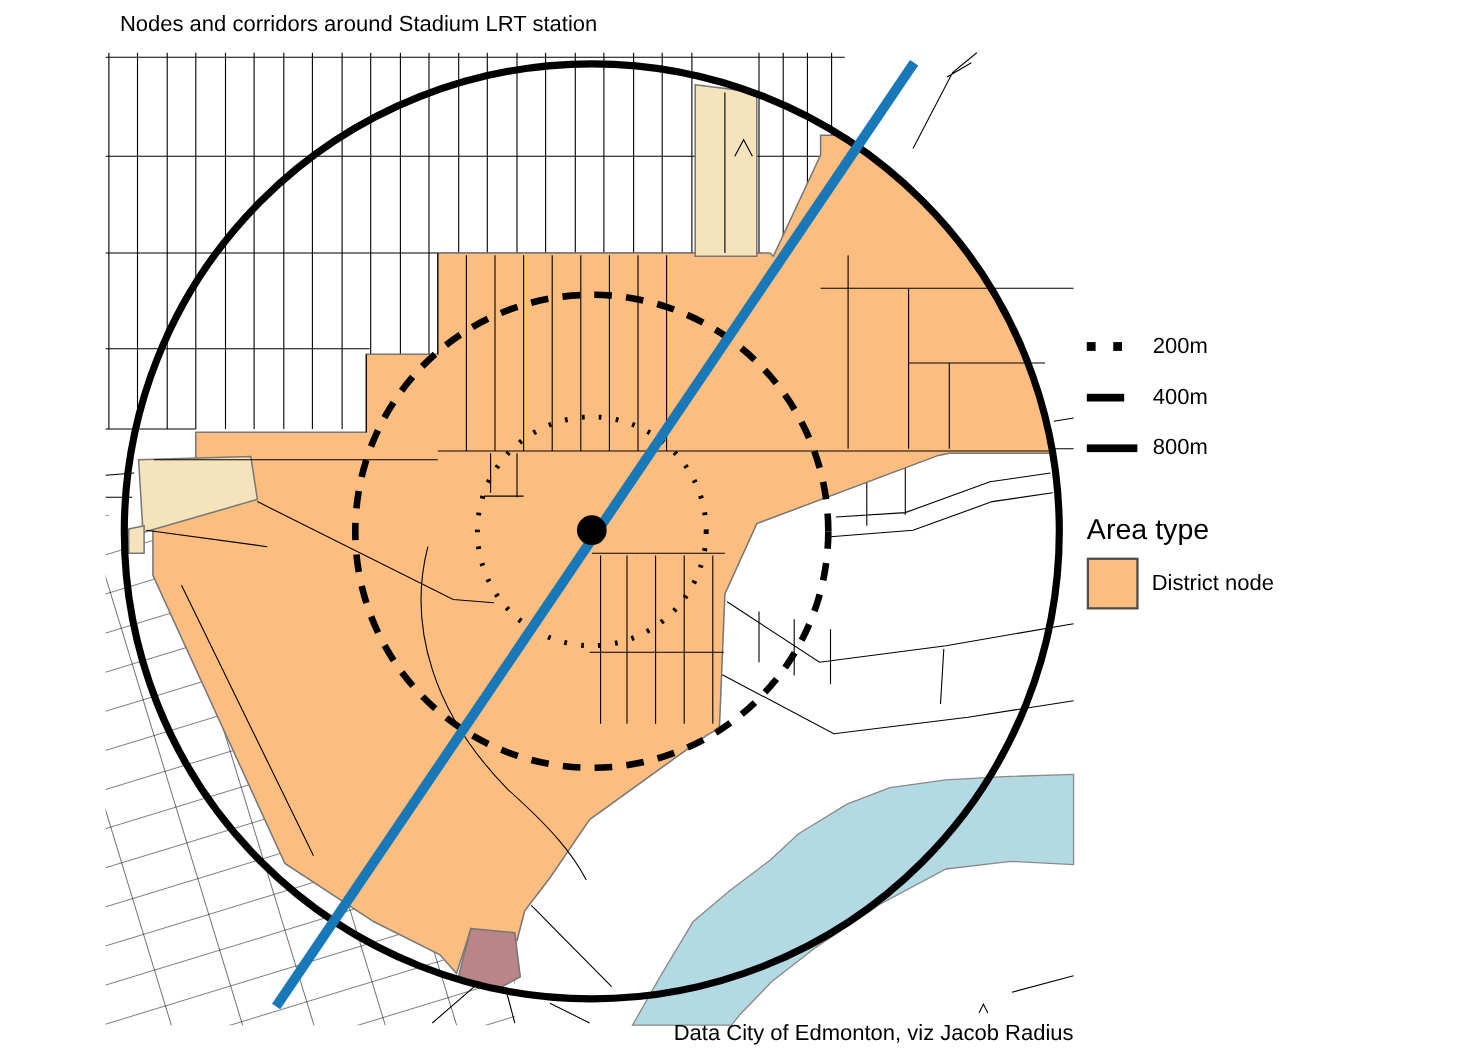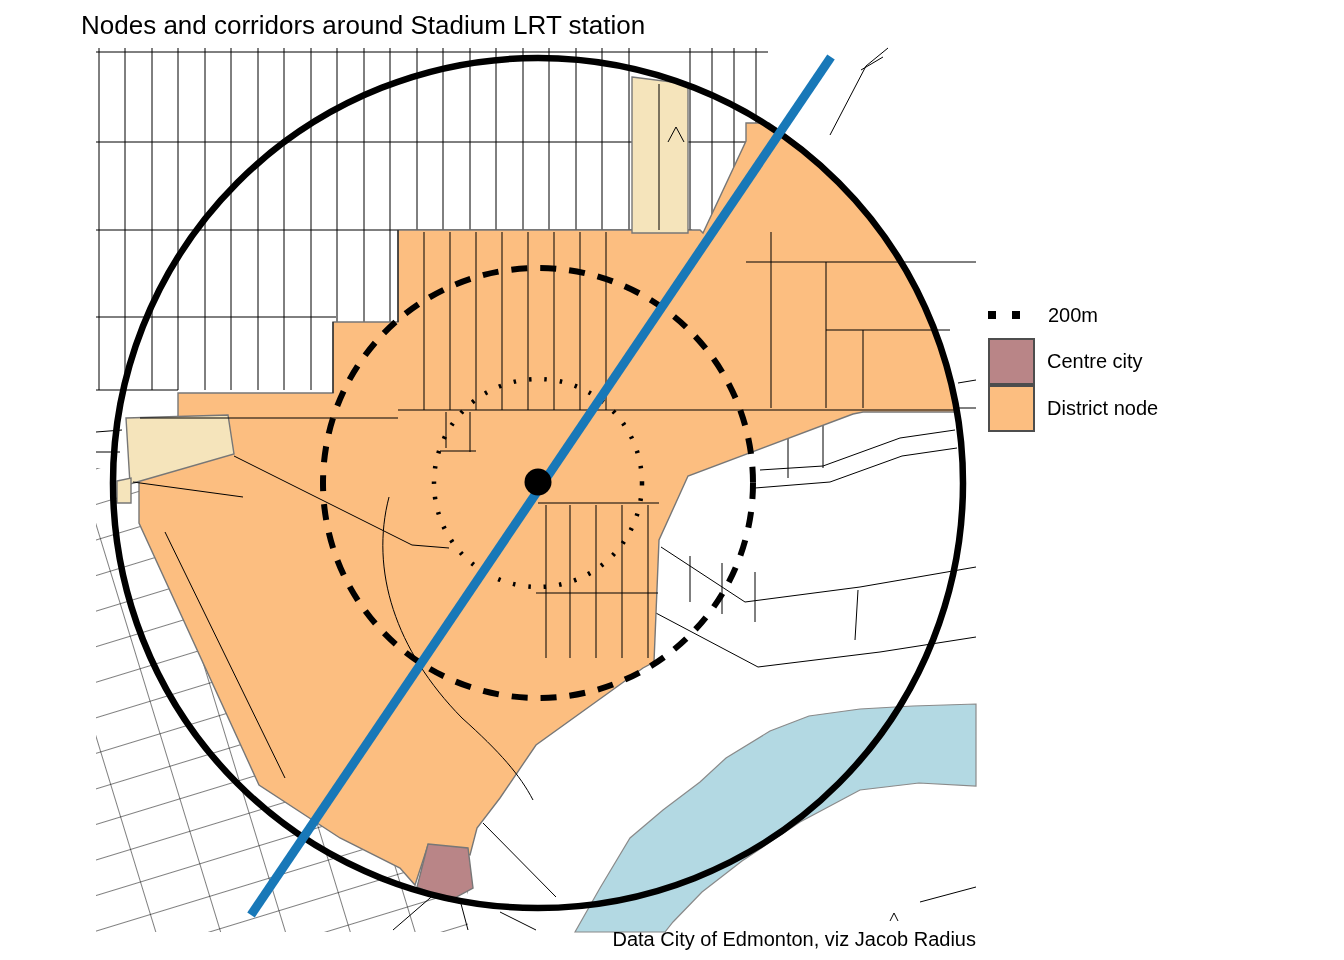--- a/index.html
+++ b/index.html
@@ -1,18 +1,18 @@
 <!DOCTYPE html>
 <html><head>
 <meta charset="utf-8">
 <style>
   html,body{margin:0;padding:0;background:#fff;}
   .stage{position:relative;width:1344px;height:960px;background:#ffffff;overflow:hidden;
          font-family:"Liberation Sans","DejaVu Sans",sans-serif;color:#000;}
-  .title{position:absolute;left:81px;top:10px;font-size:26px;line-height:1.2;white-space:nowrap;}
+  .title{position:absolute;left:109px;top:10px;font-size:20px;line-height:1.2;white-space:nowrap;}
   .caption{position:absolute;left:440px;top:928px;width:536px;text-align:right;font-size:20px;}
   .legend{position:absolute;left:988px;top:292px;width:350px;}
   .legend-title{font-size:26px;margin:0 0 14px 0;}
   .legend-title.area{margin-top:36px;margin-bottom:10px;}
   .radius-row{display:flex;align-items:center;height:46px;text-align:right;}
   .radius-sample{width:46px;flex:0 0 46px;display:flex;align-items:center;}
   .radius-label{margin-left:14px;font-size:20px;}
   .dash-dot{width:8px;height:8px;background:#000;display:inline-block;}
   .dash-dot + .dash-dot{margin-left:16px;}
   .dash-mid{width:34px;height:7px;background:#000;display:inline-block;}
@@ -94,26 +94,35 @@
 
   <div class="legend">
 
     <div class="radius-row">
       <span class="radius-sample">
         <span class="dash-dot"></span>
           <span class="dash-dot"></span>
       </span>
       <span class="radius-label">200m</span>
     </div>
+    <div class="radius-row">
+      <span class="radius-sample">
+        <span class="dash-mid"></span>
+      </span>
+      <span class="radius-label">400m</span>
+    </div>
+    <div class="radius-row">
+      <span class="radius-sample">
+        <span class="dash-solid"></span>
+      </span>
+      <span class="radius-label">800m</span>
+    </div>
 
+    <div class="legend-title area">Area type</div>
 
-    <div class="swatch-row">
-      <span class="swatch" style="background: rgb(185, 133, 135);"></span>
-      <span class="swatch-label">Centre city</span>
-    </div>
     <div class="swatch-row">
       <span class="swatch" style="background: rgb(252, 190, 128);"></span>
       <span class="swatch-label">District node</span>
     </div>
   </div>
 
   <div class="caption">Data City of Edmonton, viz Jacob Radius</div>
 </div>
 
 </body></html>

